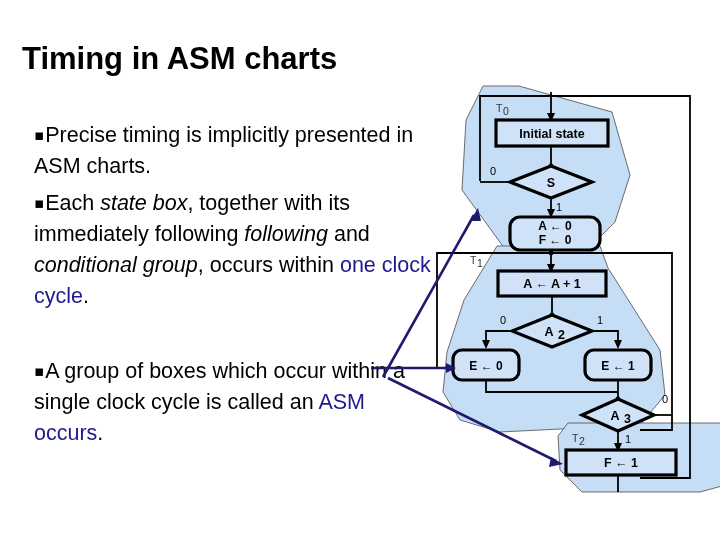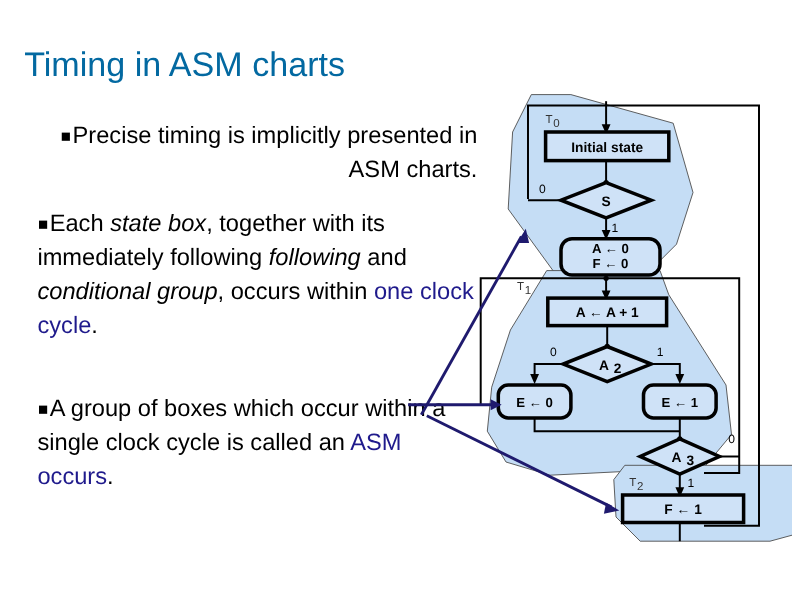--- a/index.html
+++ b/index.html
@@ -9,38 +9,38 @@
     font-family:"Liberation Sans",sans-serif;
     overflow:hidden;
     position:relative;
   }
   #slide{position:absolute;left:0;top:0;width:720px;height:540px;}
 
   
   .title{
     position:absolute;left:22px;top:40px;
     font-size:31px;line-height:38px;
-    color:#0369a1;font-weight:400;
+    color:#000000;font-weight:700;
     letter-spacing:0px;
     white-space:nowrap;
   }
   .bullets{position:absolute;left:22px;top:104px;width:400px;}
   .bullet{
     position:absolute;
     font-size:21.5px;line-height:31px;
     color:#000000;
     width:400px;
   }
   .bullet .marker{
     font-family:"DejaVu Sans",sans-serif;
     font-size:15px;
     vertical-align:2px;
     margin-right:1px;
   }
-  .b1{top:4px;left:12px;text-align:right;}
+  .b1{top:16px;left:12px;}
   .b2{top:84px;left:12px;}
   .b3{top:252px;left:12px;}
   .it{font-style:italic;}
   .bl{color:#1f1a8c;}
 
   
   .diagram{position:absolute;left:0;top:0;width:720px;height:540px;}
   svg{position:absolute;left:0;top:0;}
 
   .asmshape{fill:#c5ddf5;stroke:#4a4a4a;stroke-width:0.8;}

